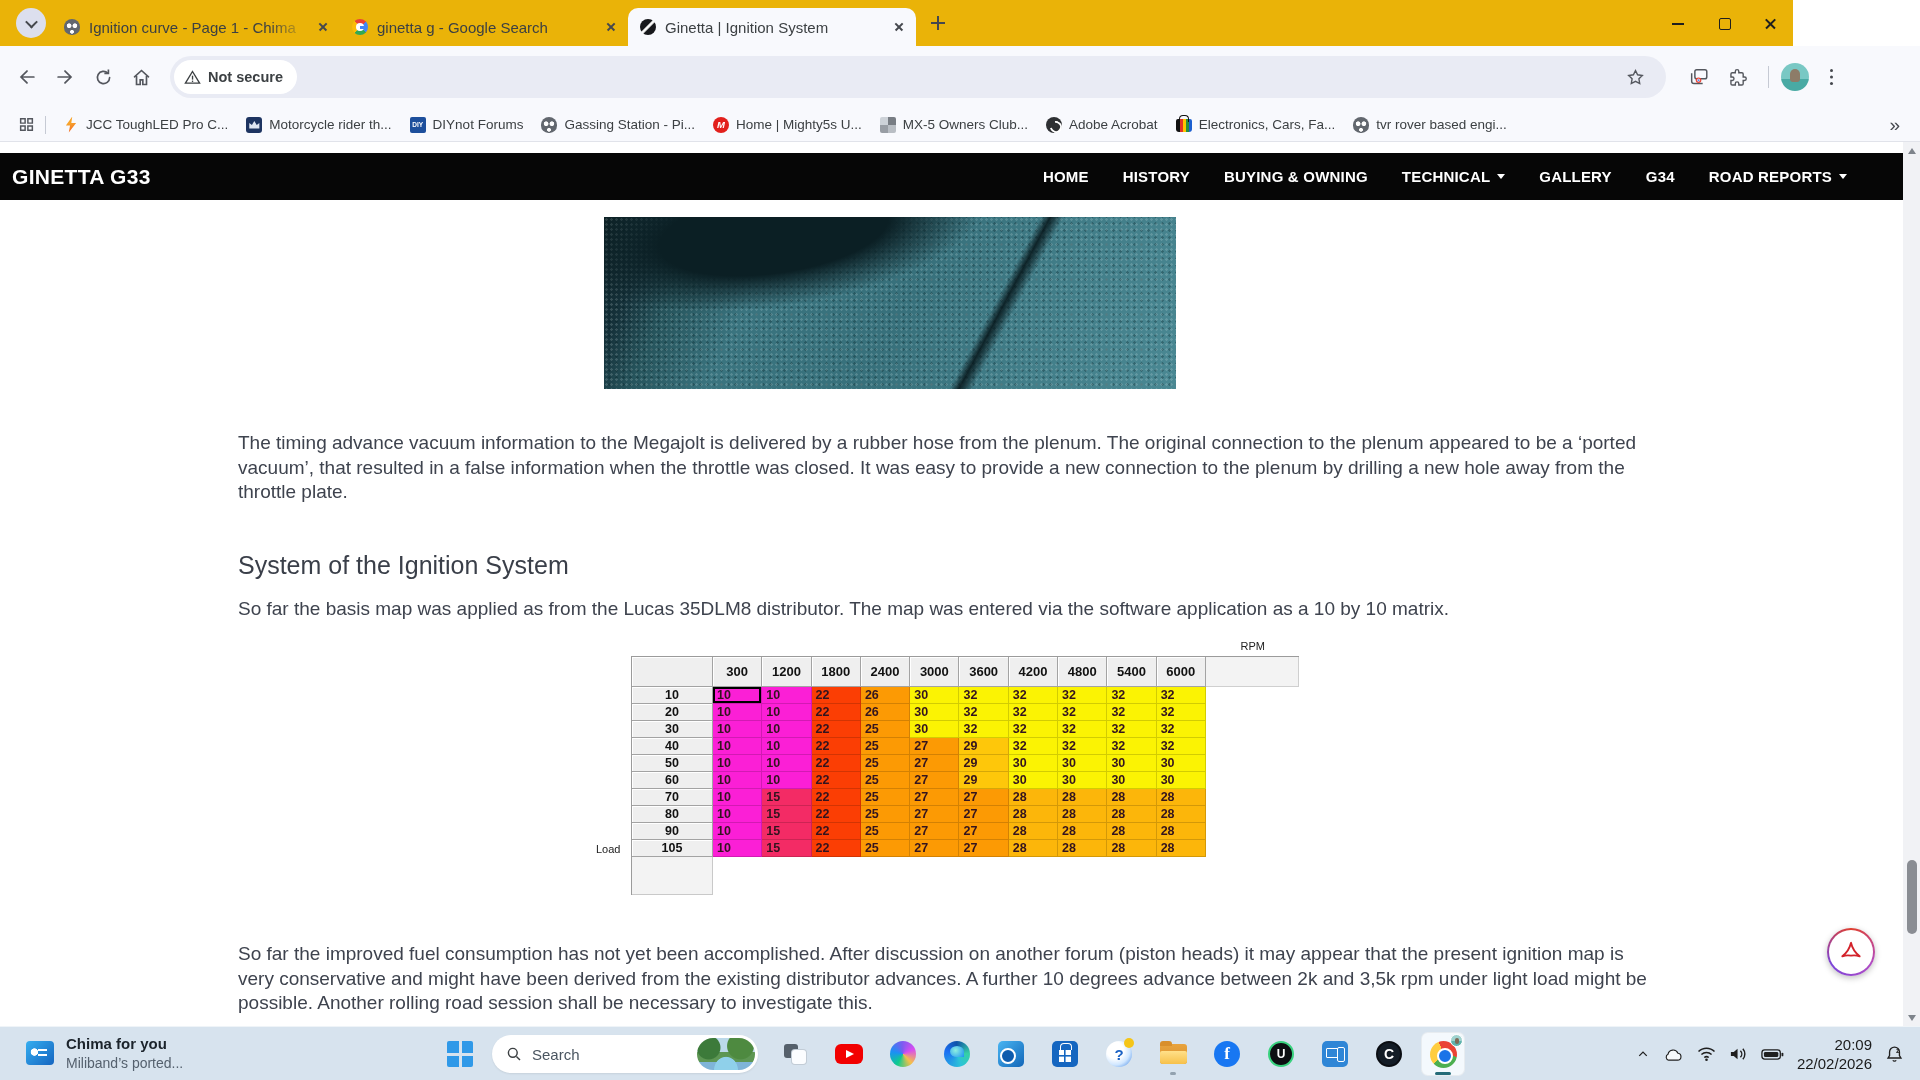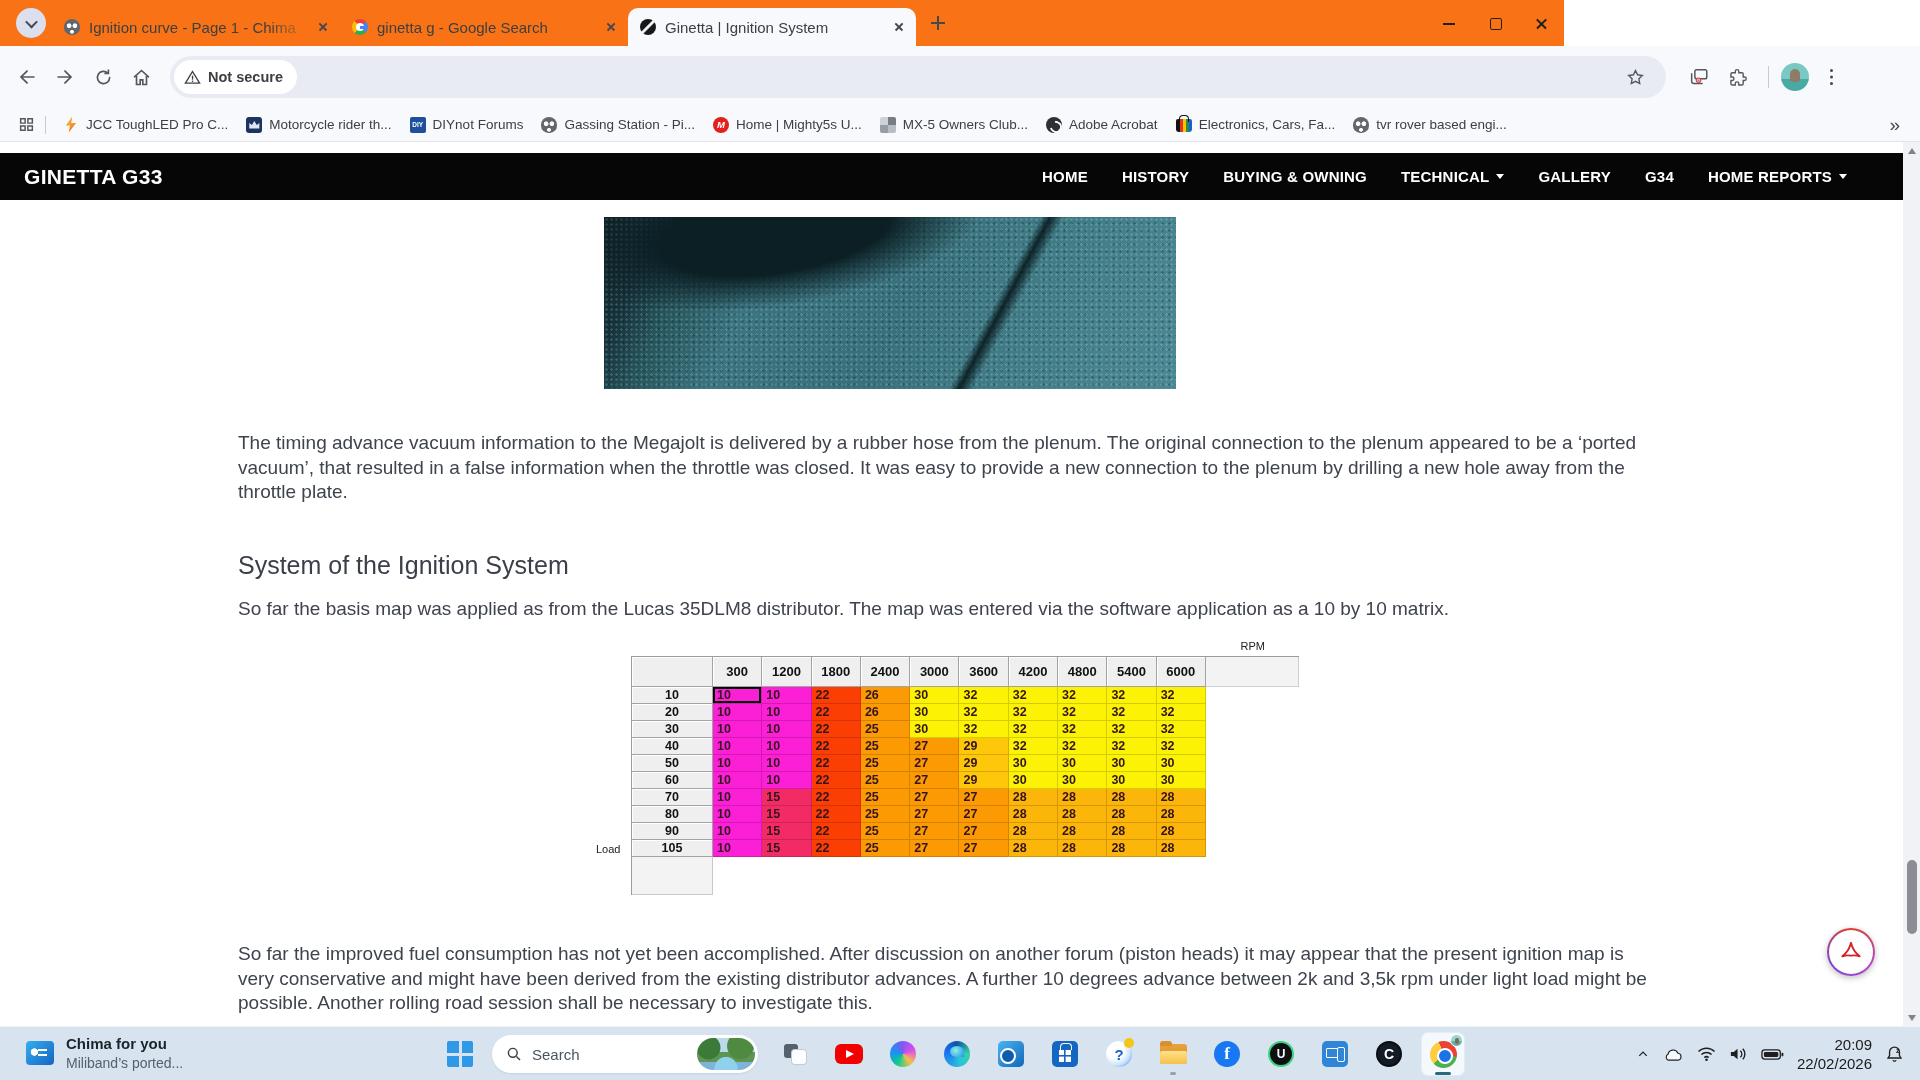--- a/index.html
+++ b/index.html
@@ -1,20 +1,20 @@
 <!DOCTYPE html>
 <html><head>
 <meta charset="utf-8">
 <style>
   html,body{margin:0;padding:0;background:#000;}
   *{box-sizing:border-box;font-family:"Liberation Sans",sans-serif;}
   #screen{position:relative;width:1920px;height:1080px;overflow:hidden;background:#fff;}
 
   
-  #tabstrip{position:absolute;top:0;left:0;width:1564px;height:46px;background:#f97316;display:flex;align-items:flex-end;}
+  #tabstrip{position:absolute;top:0;left:0;width:1793px;height:46px;background:#eab308;display:flex;align-items:flex-end;}
   #tabsearch{width:30px;height:30px;margin:0 6px 8px 16px;border-radius:50%;background:#dcdfee;display:flex;align-items:center;justify-content:center;}
   #tabsearch::after{content:"";width:7px;height:7px;border-right:2px solid #45484e;border-bottom:2px solid #45484e;transform:rotate(45deg) translate(-1px,-1px);}
   #tabs{display:flex;height:38px;}
   .tab{position:relative;width:288px;height:38px;display:flex;align-items:center;padding:0 8px 0 12px;color:#3c4043;font-size:15px;}
   .tab.active{background:#f8f9fd;border-radius:10px 10px 0 0;}
   .fav{width:16px;height:16px;flex:0 0 16px;margin-right:9px;position:relative;}
   .tab-title{flex:1;overflow:hidden;white-space:nowrap;-webkit-mask-image:linear-gradient(90deg,#000 82%,transparent);mask-image:linear-gradient(90deg,#000 82%,transparent);}
   .tab-close{width:18px;height:18px;border-radius:50%;position:relative;flex:0 0 18px;margin-left:6px;}
   .tab-close::before,.tab-close::after{content:"";position:absolute;left:4px;top:8px;width:10px;height:1.6px;background:#45484e;}
   .tab-close::before{transform:rotate(45deg);} .tab-close::after{transform:rotate(-45deg);}
@@ -73,21 +73,21 @@
   .ic-m-red::after{content:"M";position:absolute;inset:0;color:#fff;font-size:9.5px;font-weight:700;font-style:italic;display:flex;align-items:center;justify-content:center;}
   .ic-pixel{border-radius:2px;background:conic-gradient(#787d84 25%,#b9bec4 0 50%,#989da4 0 75%,#cdd2d8 0);}
   .ic-acrobat{background:#2e3033;border-radius:50%;}
   .ic-acrobat::after{content:"";position:absolute;left:4px;top:4px;width:8px;height:8px;border:2px solid #fff;border-left-color:transparent;border-radius:50%;transform:rotate(35deg);}
   .ic-bag{border-radius:2px 2px 3px 3px;background:linear-gradient(90deg,#111 0 22%,#e23327 22% 42%,#fdc500 42% 62%,#2a8f3c 62% 82%,#1b5fd0 82%);margin-top:2px;height:13px !important;}
   .ic-bag::before{content:"";position:absolute;left:3.5px;top:-4px;width:8px;height:6px;border:1.6px solid #111;border-bottom:none;border-radius:4px 4px 0 0;}
 
   
   #viewport{position:absolute;top:142px;left:0;width:1920px;height:884px;background:#fff;}
   #sitenav{position:absolute;left:0;top:11px;width:1903px;height:47px;background:#060606;display:flex;align-items:center;color:#fff;}
-  #brand{font-size:21px;font-weight:700;letter-spacing:.3px;margin-left:24px;}
+  #brand{font-size:21px;font-weight:700;letter-spacing:.3px;margin-left:12px;}
   #navlinks{margin-left:auto;display:flex;align-items:center;gap:34px;margin-right:56px;}
   .navitem{font-size:15px;font-weight:700;letter-spacing:.2px;display:flex;align-items:center;white-space:nowrap;}
   .caret{width:0;height:0;border-left:4.5px solid transparent;border-right:4.5px solid transparent;border-top:5px solid #fff;margin-left:7px;}
 
   
   #photo{position:absolute;left:604px;top:75px;width:572px;height:172px;overflow:hidden;background:
     radial-gradient(rgba(235,250,250,.17) 1px, transparent 1.5px) 0 0/5px 5px,
     radial-gradient(rgba(0,25,30,.28) 1px, transparent 1.5px) 2px 3px/7px 7px,
     linear-gradient(115deg,#0e2226 0%,#15313a 9%,#26545c 16%,#3a747f 28%,#37707b 52%,#417d88 74%,#4a8893 100%);}
   #photo::before{content:"";position:absolute;left:-40px;top:-60px;width:420px;height:150px;border-radius:50%;background:radial-gradient(closest-side,#0b1f24 55%,rgba(11,31,36,.55) 75%,transparent);transform:rotate(-8deg);}
@@ -347,21 +347,21 @@
             <span>TECHNICAL</span>
             <span class="caret"></span>
           </div>
           <div class="navitem">
             <span>GALLERY</span>
           </div>
           <div class="navitem">
             <span>G34</span>
           </div>
           <div class="navitem">
-            <span>HOME REPORTS</span>
+            <span>ROAD REPORTS</span>
             <span class="caret"></span>
           </div>
         </div>
     </div>
 
     <div id="photo"></div>
 
     <p class="para" id="para1">The timing advance vacuum information to the Megajolt is delivered by a rubber hose from the plenum. The original connection to the plenum appeared to be a ‘ported vacuum’, that resulted in a false information when the throttle was closed. It was easy to provide a new connection to the plenum by drilling a new hole away from the throttle plate.</p>
     <h2 id="heading">System of the Ignition System</h2>
     <p class="para" id="para2">So far the basis map was applied as from the Lucas 35DLM8 distributor. The map was entered via the software application as a 10 by 10 matrix.</p>

